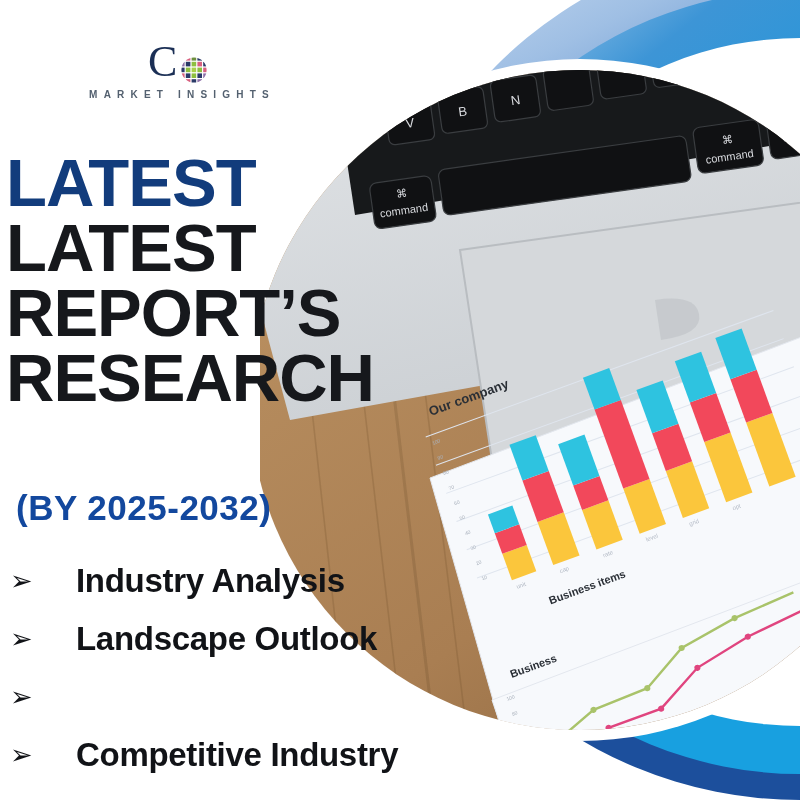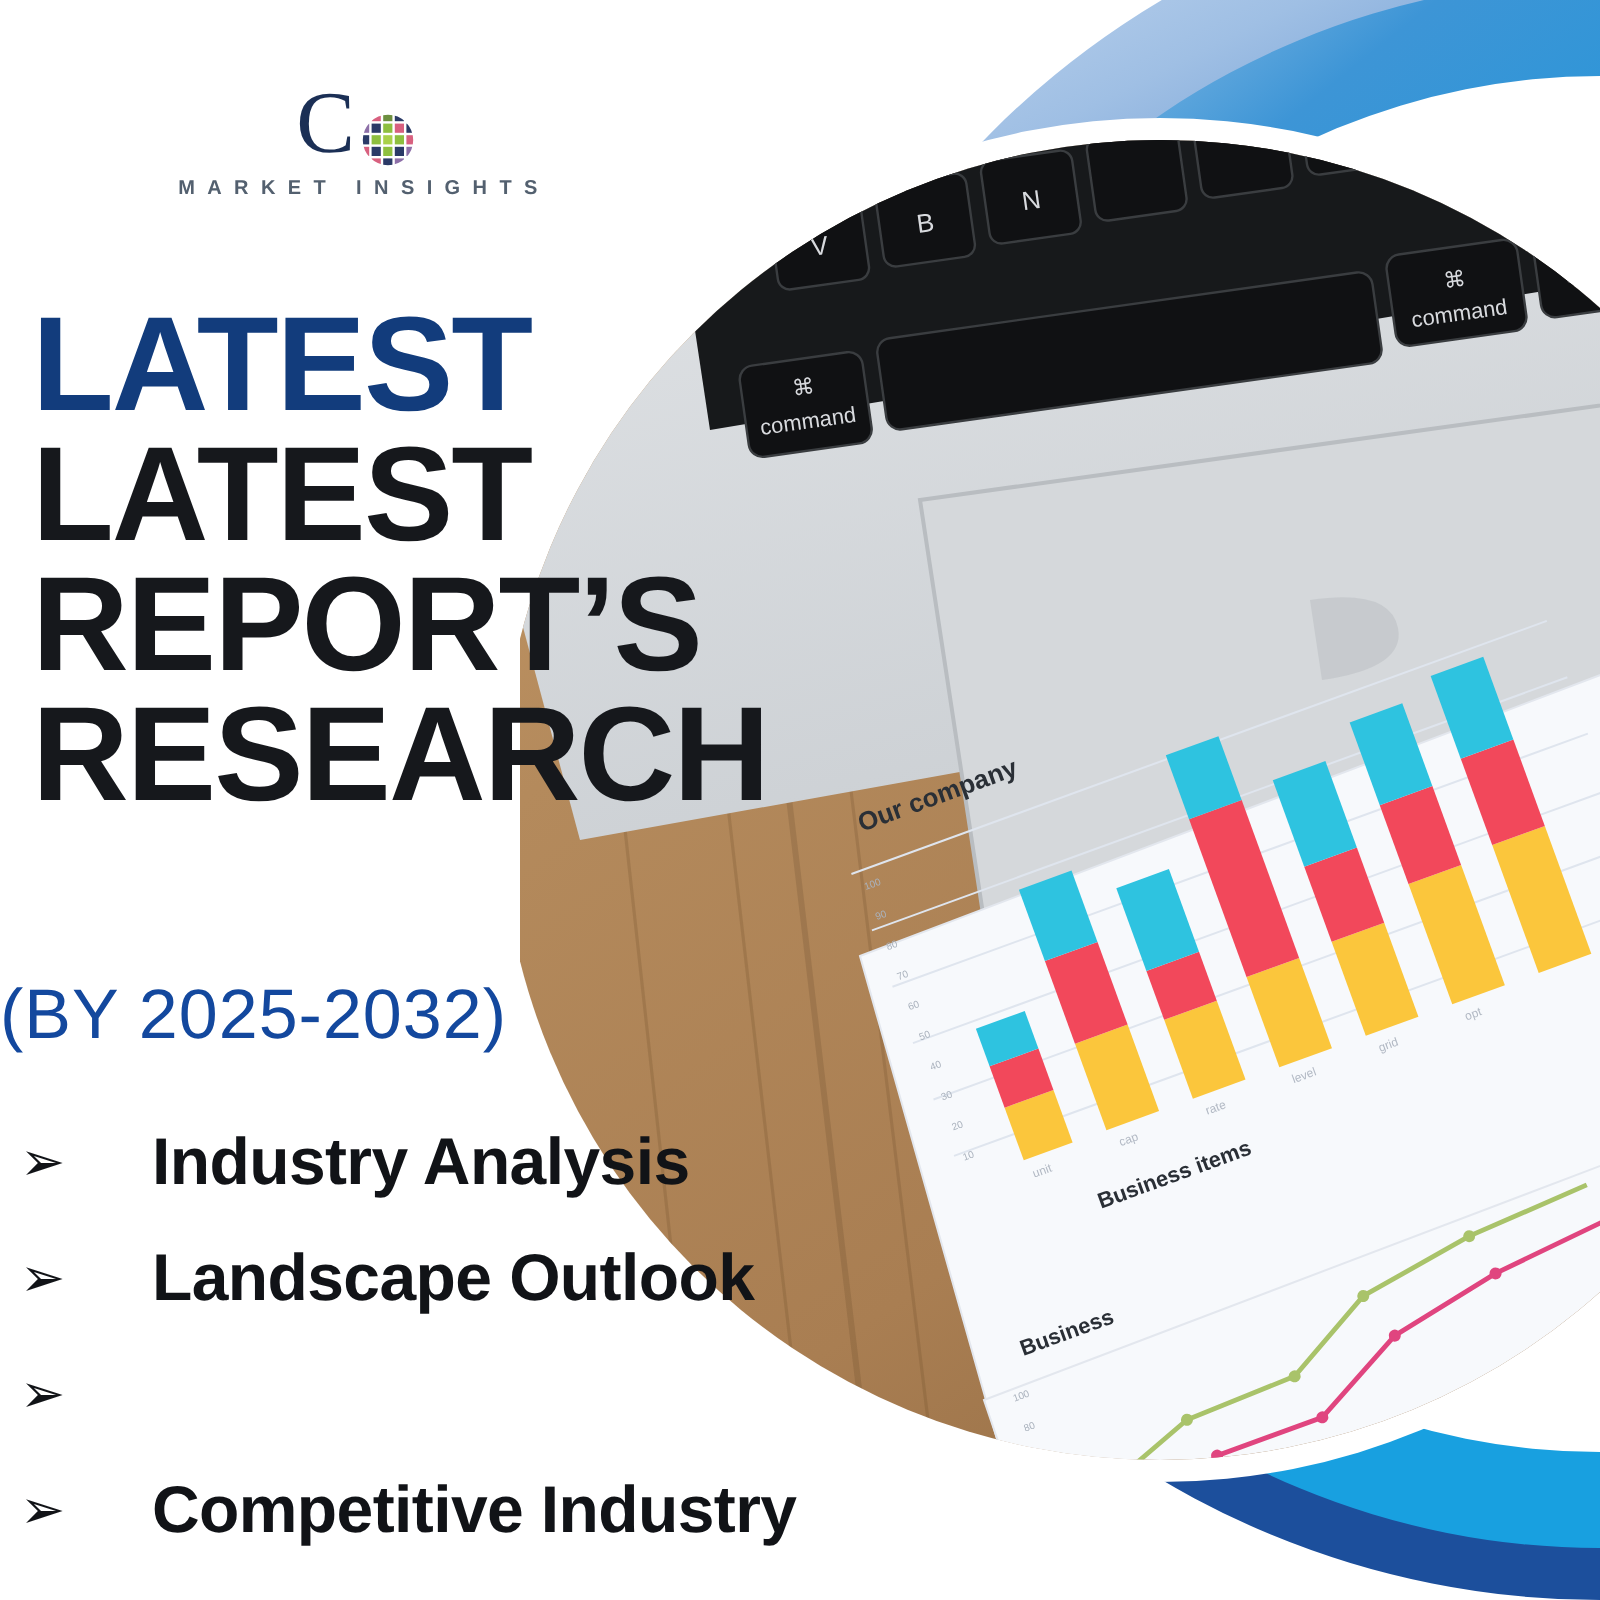--- a/index.html
+++ b/index.html
@@ -27,36 +27,36 @@
   .logo-c, .logo-rest { display:inline-block; }
   .logo-globe { display:inline-block; width:30px; height:30px; margin:0 1px; vertical-align:middle; position:relative; top:2px; }
   .logo-tag {
     margin-top:5px; text-align:center;
     font-family:"Liberation Sans", sans-serif;
     font-size:10px; font-weight:600; color:#53606f;
     letter-spacing:6.2px; padding-left:6px;
   }
 
   
-  .headline { position:absolute; left:16px; top:150px; width:420px; }
+  .headline { position:absolute; left:6px; top:150px; width:420px; }
   .hl-line {
     font-family:"Liberation Sans", sans-serif;
     font-weight:bold;
     font-size:67px;
     line-height:0.97;
     letter-spacing:-1px;
     color:#16181c;
     white-space:nowrap;
   }
   .hl-line.blue { color:#123c7c; }
 
   .years {
-    position:absolute; left:0; top:488px;
-    font-family:"Liberation Sans", sans-serif;
-    font-weight:normal; font-size:35px; letter-spacing:.5px;
+    position:absolute; left:16px; top:488px;
+    font-family:"Liberation Sans", sans-serif;
+    font-weight:bold; font-size:35px; letter-spacing:.5px;
     color:#13489e;
     white-space:nowrap;
   }
 
   
   .bullets { position:absolute; left:10px; top:552px; width:520px; }
   .bullet-row {
     display:flex; align-items:center;
     height:58px;
     white-space:nowrap;

